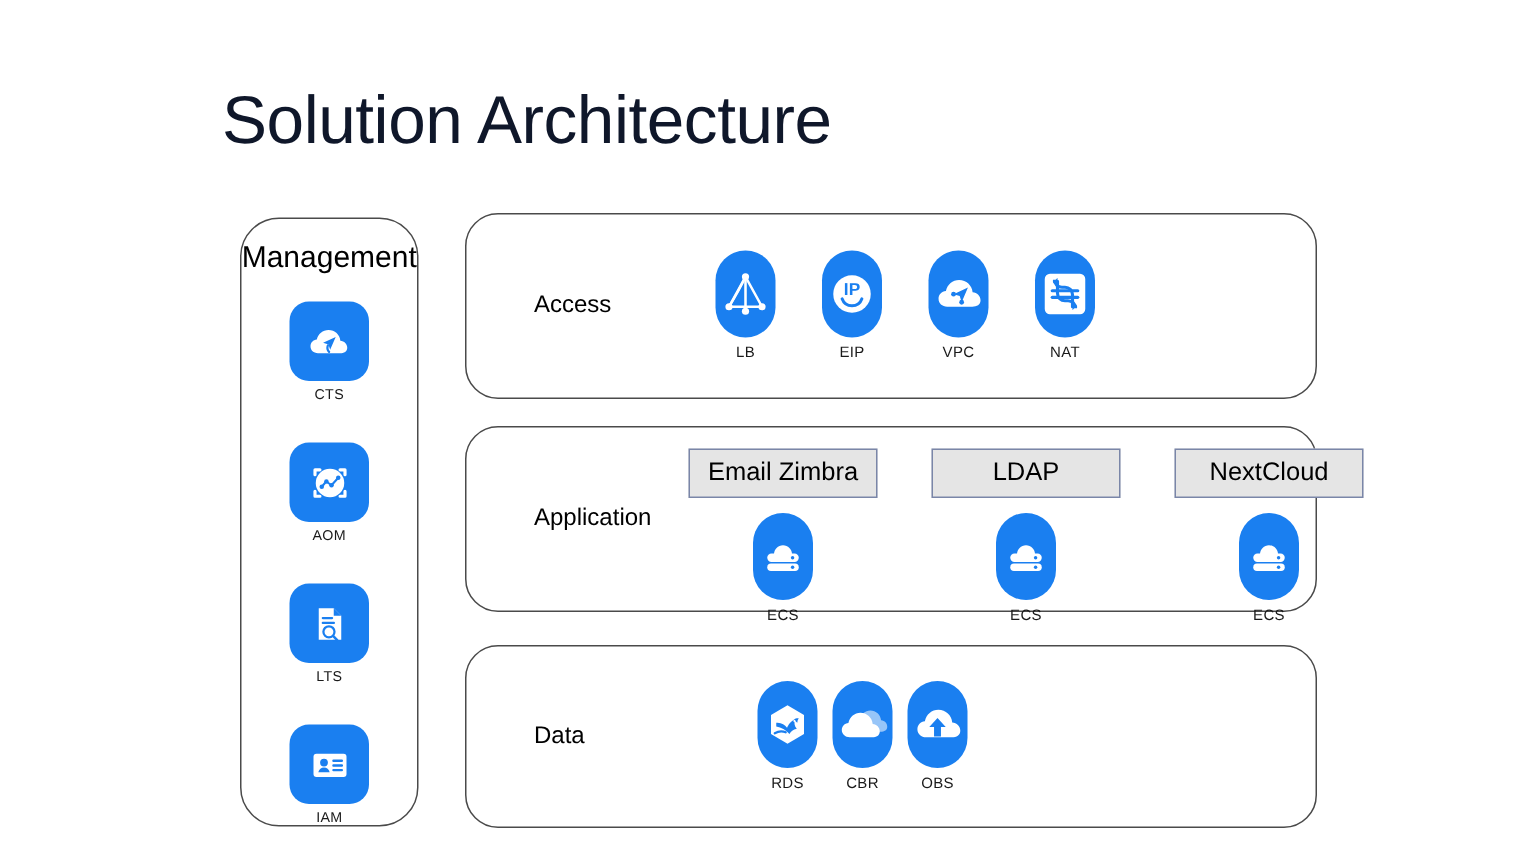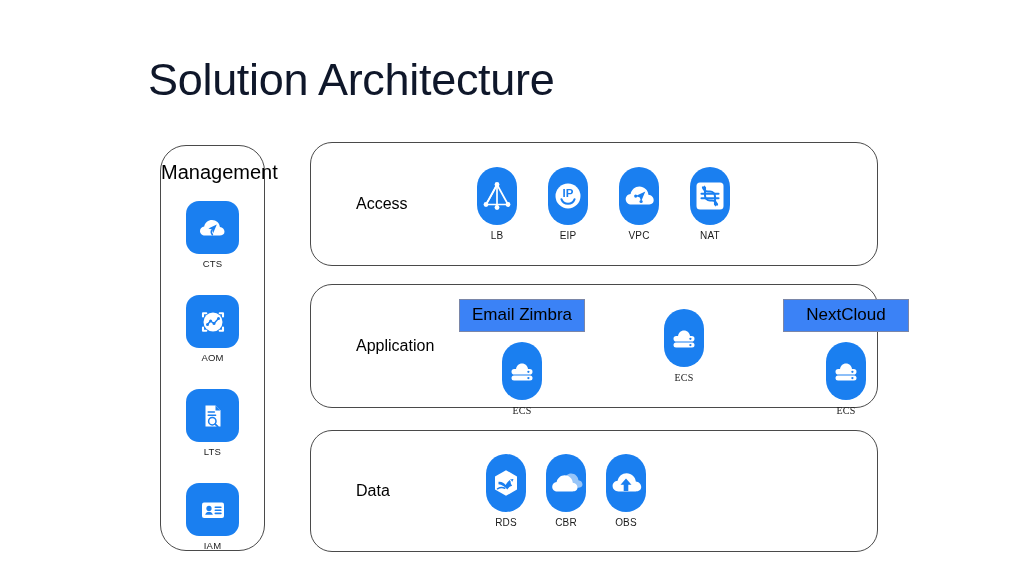--- a/index.html
+++ b/index.html
@@ -33,21 +33,21 @@
     position: absolute;
     border: 1.6px solid #4a4a4a;
     border-radius: 22px;
     background: #ffffff;
     box-sizing: border-box;
   }
 
   #management-panel {
     left: 160px;
     top: 145px;
-    width: 105px;
+    width: 119px;
     height: 406px;
     border-radius: 26px;
   }
   #management-title {
     position: absolute;
     top: 15px;
     left: 0;
     width: 100%;
     text-align: center;
     font-size: 20px;
@@ -111,50 +111,50 @@
 
   
   .icon-row {
     position: absolute;
     top: 50%;
     transform: translateY(-50%);
     display: flex;
     align-items: flex-start;
   }
   #access-icons { left: 166px; gap: 31px; }
-  #data-icons   { left: 175px; gap: 20px; align-items: flex-end; }
+  #data-icons   { left: 194px; gap: 10px; align-items: flex-end; }
 
   
   #application-groups {
     position: absolute;
     left: 148px;
     top: 14px;
     display: flex;
     align-items: flex-start;
     gap: 36px;
   }
   .app-group {
     display: flex;
     flex-direction: column;
     align-items: center;
     width: 126px;
   }
   .app-chip {
     width: 100%;
     box-sizing: border-box;
-    background: #3b82f6;
+    background: #e5e5e5;
     border: 1.4px solid #7a86a8;
     color: #000000;
     font-size: 17px;
     text-align: center;
     padding: 5px 2px 6px;
     white-space: nowrap;
     overflow: hidden;
   }
-  .app-group .tile { margin-top: 10px; font-family: Liberation Serif, serif; }
+  .app-group .tile { margin-top: 10px; }
 </style>
 </head>
 <body>
 
 <div id="slide-title">Solution Architecture</div>
 
 <div class="panel" id="management-panel">
   <div id="management-title">Management</div>
 
   <div id="management-stack">
@@ -289,20 +289,21 @@
             <rect x="7.5" y="22.6" width="21" height="5" rx="2.5" fill="#ffffff"></rect>
             <circle cx="24.4" cy="18.8" r="1.15" fill="#1A7FF0"></circle>
             <circle cx="24.4" cy="25.1" r="1.15" fill="#1A7FF0"></circle>
           </svg>
         </div>
         <div class="tile-label">ECS</div>
       </div>
     </div>
 
     <div class="app-group">
+      <div class="app-chip">LDAP</div>
       <div class="tile">
         <div class="tile-box">
           <svg width="36" height="36" viewBox="0 0 36 36">
             <path d="M12 16.5c0-3.3 2.7-6 6-6s6 2.7 6 6z" fill="#ffffff"></path>
             <rect x="7.5" y="16" width="21" height="5.6" rx="2.8" fill="#ffffff"></rect>
             <rect x="7.5" y="22.6" width="21" height="5" rx="2.5" fill="#ffffff"></rect>
             <circle cx="24.4" cy="18.8" r="1.15" fill="#1A7FF0"></circle>
             <circle cx="24.4" cy="25.1" r="1.15" fill="#1A7FF0"></circle>
           </svg>
         </div>

